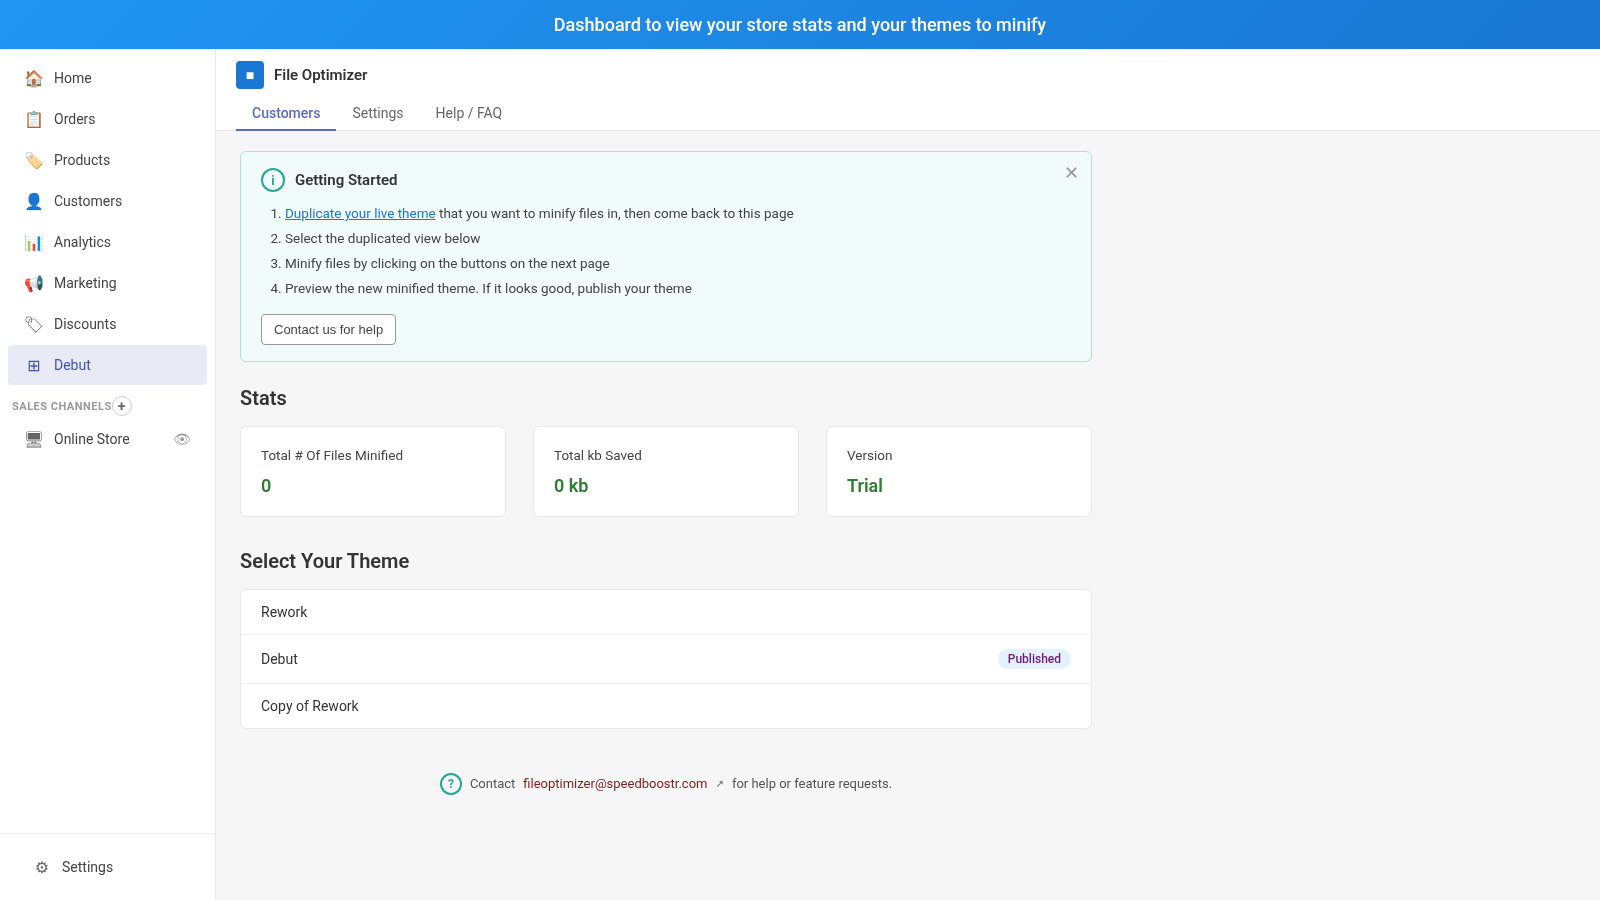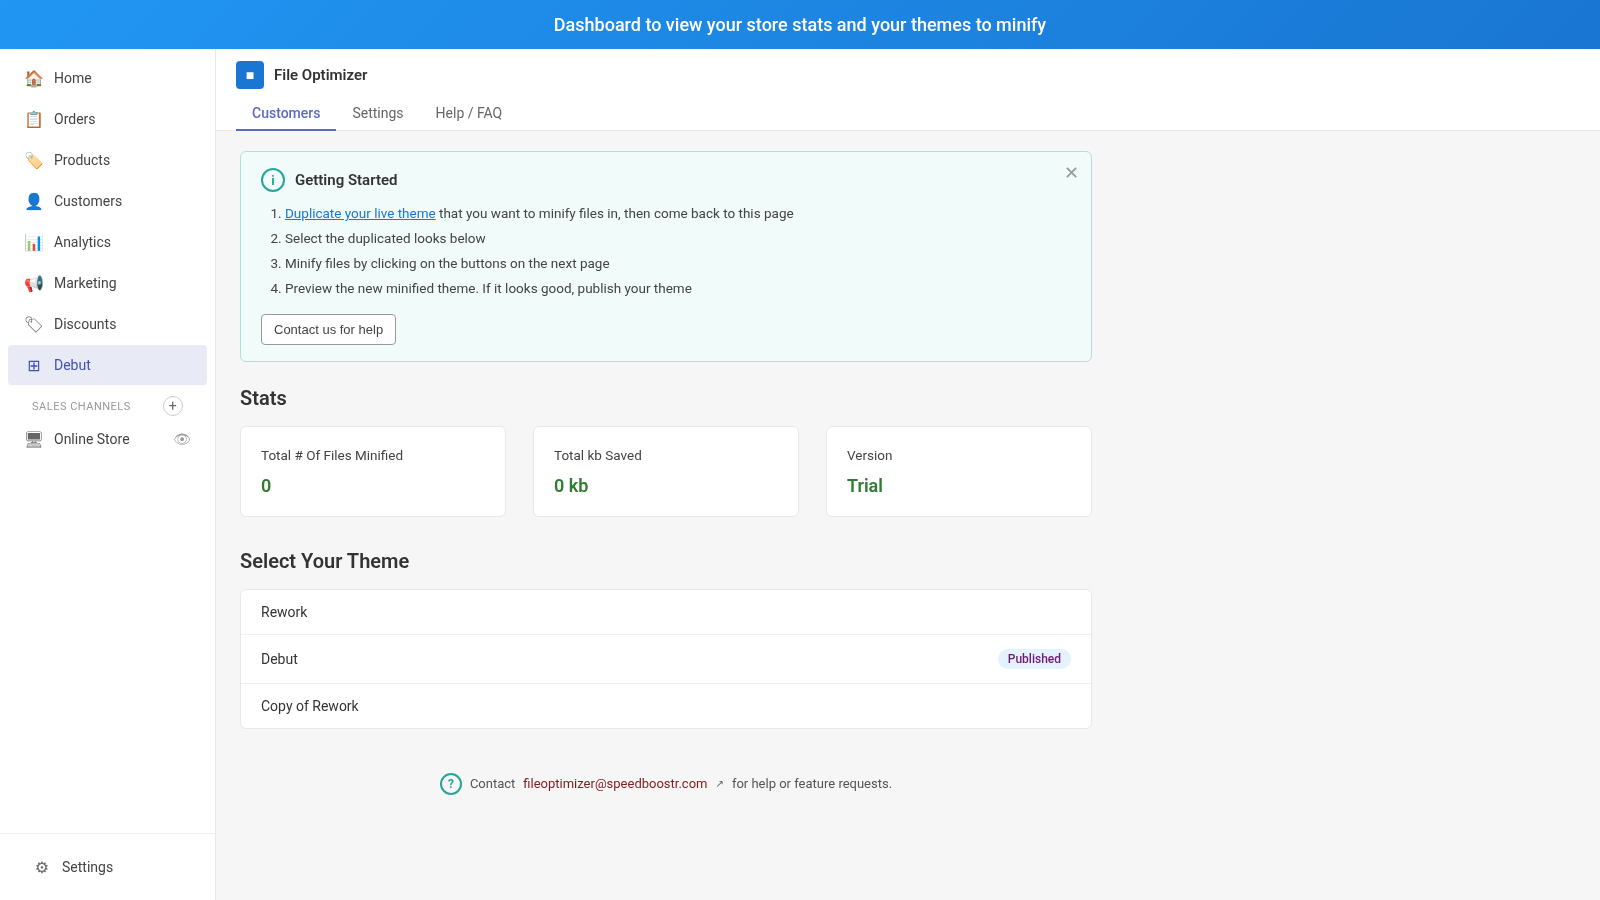--- a/index.html
+++ b/index.html
@@ -60,24 +60,23 @@
       justify-content: center;
       flex-shrink: 0;
       color: #666;
       font-size: 16px;
     }
     .nav-item.active .nav-icon { color: #3f51b5; }
 
     .sales-channels-header {
       display: flex;
       align-items: center;
-      justify-content: space-between;
-      padding: 10px 32px 4px;
+      padding: 10px 12px 4px;
       font-size: 11px;
-      font-weight: 400;
+      font-weight: 700;
       color: #999;
       letter-spacing: 0.5px;
     }
 
     .add-icon-btn {
       width: 20px;
       height: 20px;
       border-radius: 50%;
       border: 1px solid #ccc;
       display: flex;
@@ -439,21 +438,21 @@
     <div class="page-content">
 
       <div class="getting-started-card">
         <div class="card-header">
           <div class="info-icon">i</div>
           <span class="card-title">Getting Started</span>
         </div>
         <button class="close-btn">✕</button>
         <ol class="card-steps">
           <li><a href="#">Duplicate your live theme</a> that you want to minify files in, then come back to this page</li>
-          <li>Select the duplicated looks below</li>
+          <li>Select the duplicated view below</li>
           <li>Minify files by clicking on the buttons on the next page</li>
           <li>Preview the new minified theme. If it looks good, publish your theme</li>
         </ol>
         <button class="contact-btn">Contact us for help</button>
       </div>
 
       <div>
         <h2 class="section-title">Stats</h2>
         <div class="stats-grid" id="stats-grid">
         <div class="stat-card">

